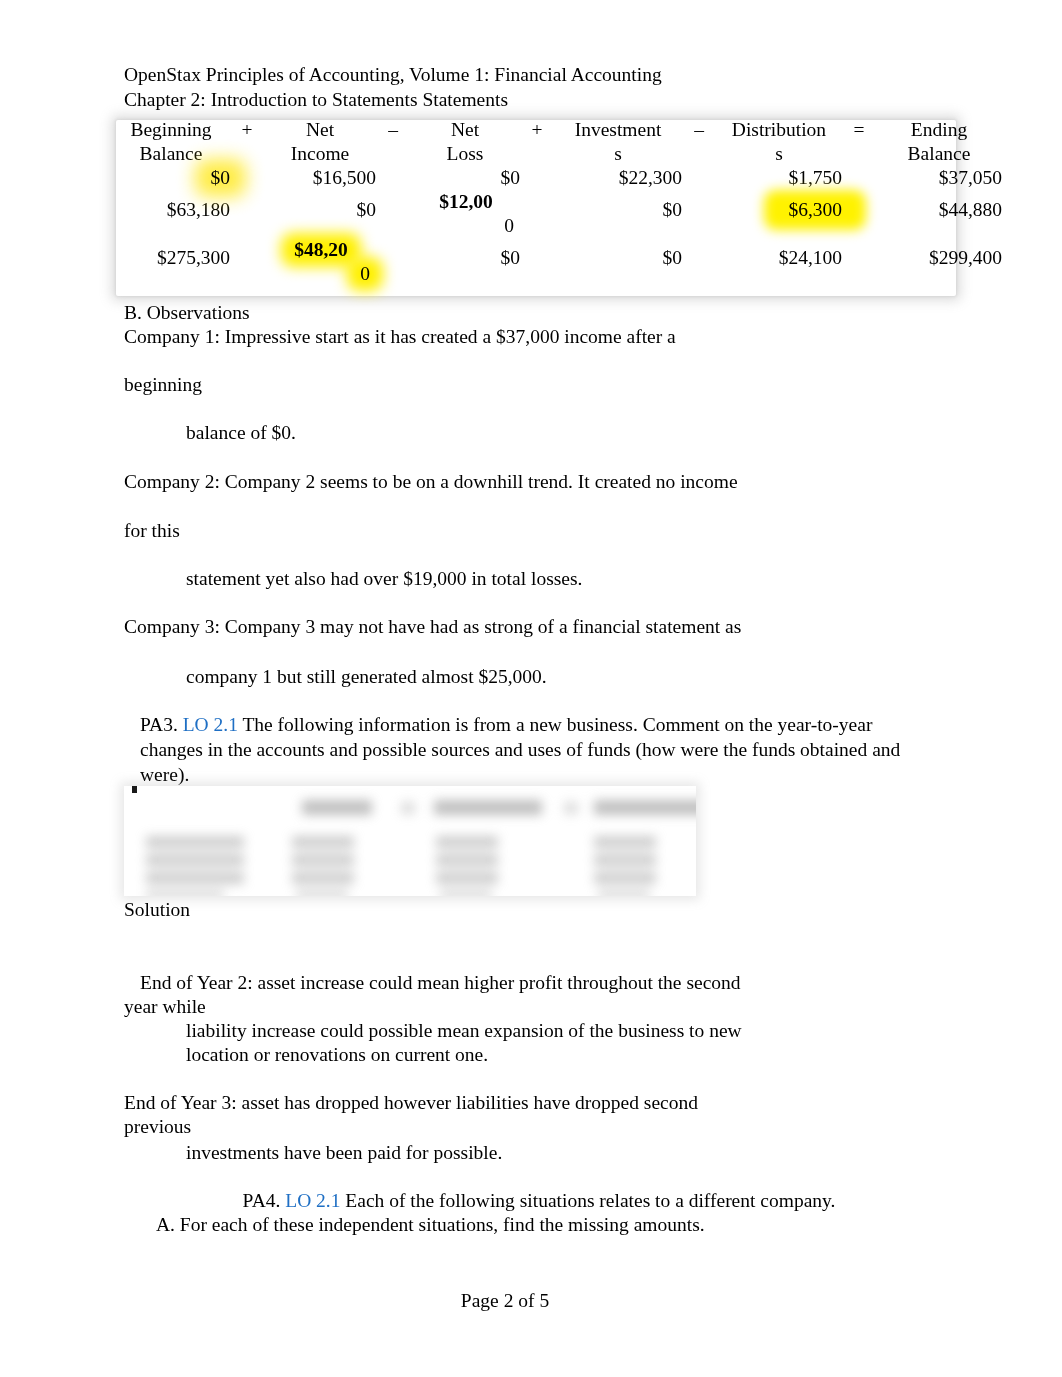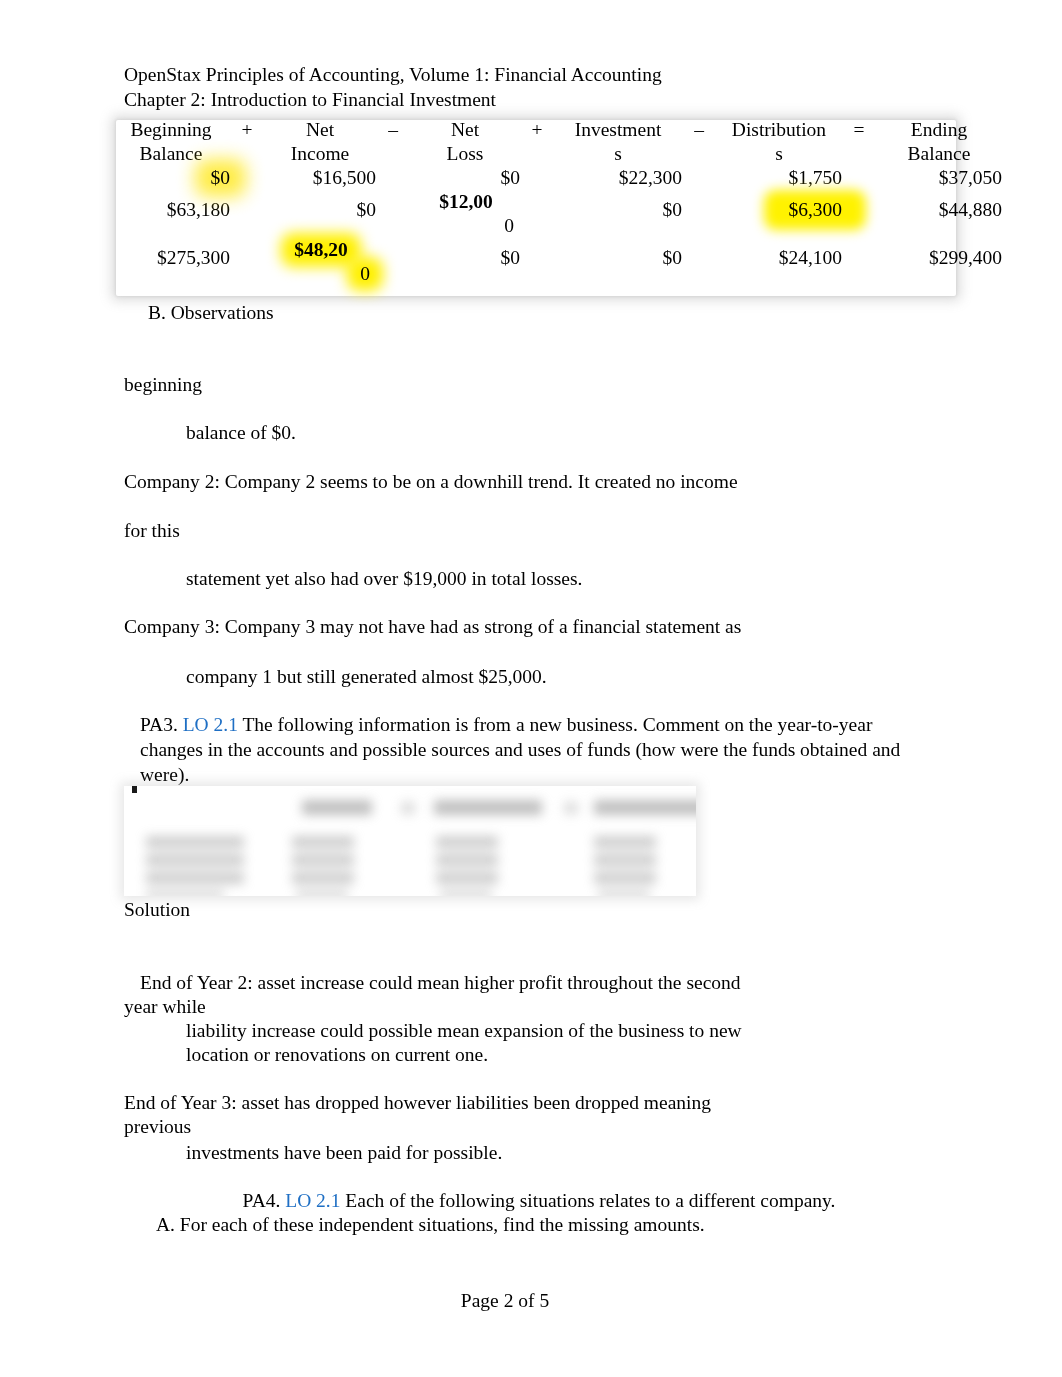--- a/index.html
+++ b/index.html
@@ -177,21 +177,21 @@
     font-size: 19.5px;
   }
 </style>
 </head>
 <body>
 
 <div class="page">
 
   <div class="doc-header">
     <div>OpenStax Principles of Accounting, Volume 1: Financial Accounting</div>
-    <div>Chapter 2: Introduction to Financial Investment</div>
+    <div>Chapter 2: Introduction to Statements Statements</div>
   </div>
 
   <div class="table-wrap">
     <div class="table-shadow"></div>
     <table class="eq">
       <colgroup>
         <col style="width:118px">
         <col style="width:34px">
         <col style="width:112px">
         <col style="width:34px">
@@ -286,21 +286,22 @@
         <td class="op"></td>
         <td class="num pad2">$24,100</td>
         <td class="op"></td>
         <td class="num pad2">$299,400</td>
       </tr>
     </tbody>
       </table>
     <div class="white-blob"></div>
   </div>
 
-  <div class="p" style="left:124px; top:300px;margin-left:24px;">B. Observations</div>
+  <div class="p" style="left:124px; top:300px;">B. Observations</div>
+  <div class="p" style="left:124px; top:324px;">Company 1: Impressive start as it has created a $37,000 income after a</div>
   <div class="p" style="left:124px; top:372px;">beginning</div>
   <div class="p indent" style="left:124px; top:420px;">balance of $0.</div>
 
   <div class="p" style="left:124px; top:469px;">Company 2: Company 2 seems to be on a downhill trend. It created no income</div>
   <div class="p" style="left:124px; top:518px;">for this</div>
   <div class="p indent" style="left:124px; top:566px;">statement yet also had over $19,000 in total losses.</div>
 
   <div class="p" style="left:124px; top:614px;">Company 3: Company 3 may not have had as strong of a financial statement as</div>
   <div class="p indent" style="left:124px; top:664px;">company 1 but still generated almost $25,000.</div>
 
@@ -344,21 +345,21 @@
     <div class="fig-tick"></div>
   </div>
 
   <div class="p" style="left:124px; top:897px;">Solution</div>
 
   <div class="p" style="left:124px; top:970px;margin-left:16px;">End of Year 2: asset increase could mean higher profit throughout the second</div>
   <div class="p" style="left:124px; top:994px;">year while</div>
   <div class="p indent" style="left:124px; top:1018px;">liability increase could possible mean expansion of the business to new</div>
   <div class="p indent" style="left:124px; top:1042px;">location or renovations on current one.</div>
 
-  <div class="p" style="left:124px; top:1090px;">End of Year 3: asset has dropped however liabilities been dropped meaning</div>
+  <div class="p" style="left:124px; top:1090px;">End of Year 3: asset has dropped however liabilities have dropped second</div>
   <div class="p" style="left:124px; top:1114px;">previous</div>
   <div class="p indent" style="left:124px; top:1140px;">investments have been paid for possible.</div>
 
   <div class="p" style="left:124px; top:1188px; width:830px;text-align:center;">
     <span>PA4.</span>
     <span class="lo">LO 2.1</span>
     <span>Each of the following situations relates to a different company.</span>
   </div>
   <div class="p" style="left:156px; top:1212px;">A.  For each of these independent situations, find the missing amounts.</div>
 

